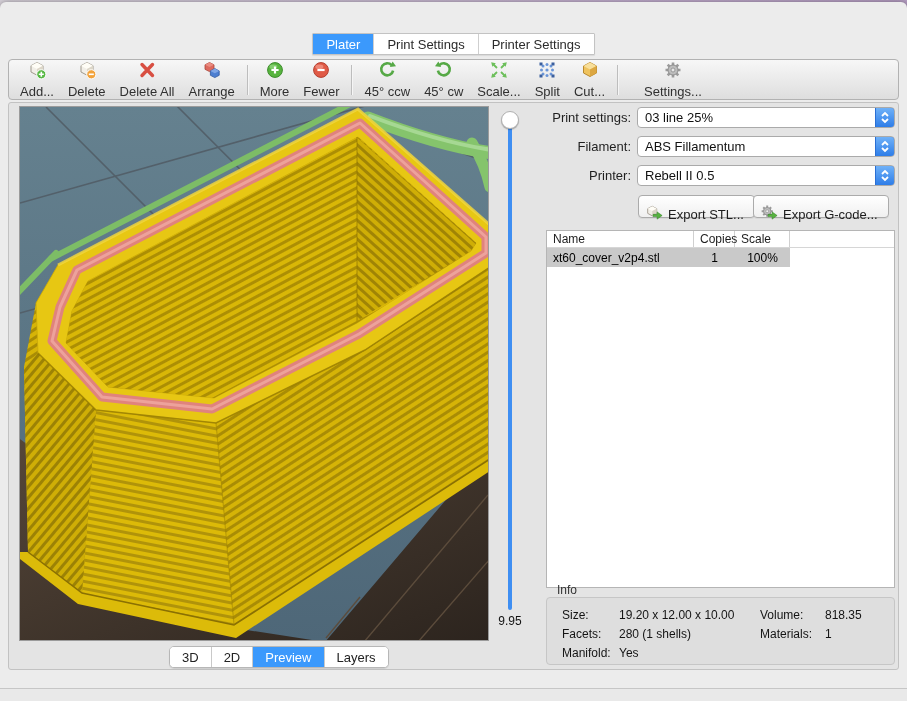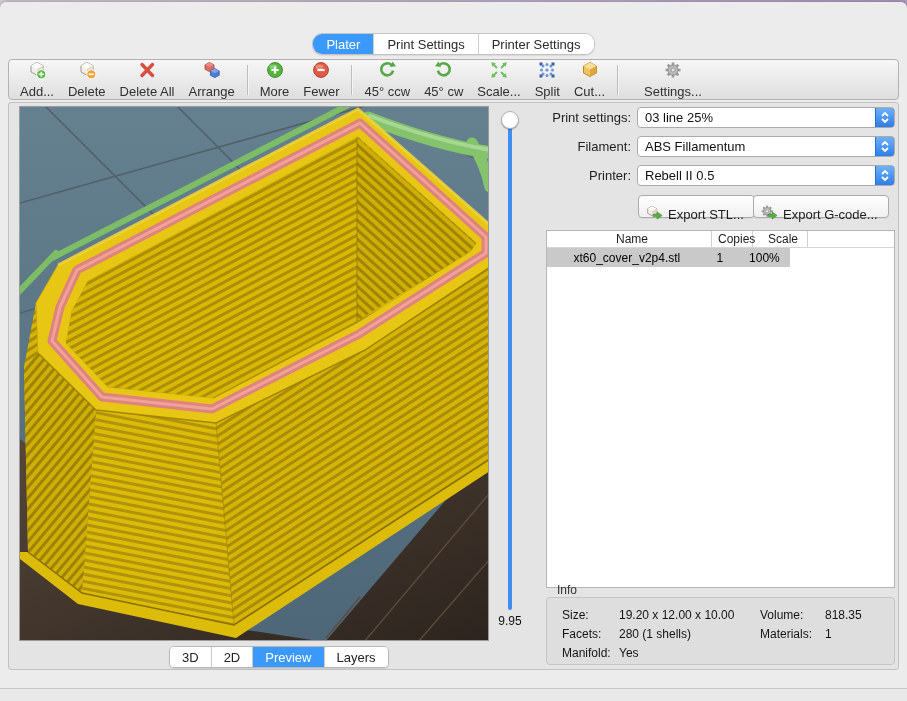--- a/index.html
+++ b/index.html
@@ -24,21 +24,21 @@
   #tl-close { left:9px;  background:#fc5753; border:1px solid #df3e38; }
   #tl-min   { left:29px; background:#fdbc40; border:1px solid #de9b27; }
   #tl-max   { left:49px; background:#33c748; border:1px solid #1da32f; }
   #win-title {
     position:absolute; left:0; right:0; top:5px; text-align:center;
     font-size:13px; color:#414141;
   }
   
   #tabbar { position:absolute; top:31px; left:0; width:100%; display:flex; justify-content:center; }
   #tabgroup {
-    display:flex; border:1px solid #c3c3c3; border-radius:10px; overflow:hidden;
+    display:flex; border:1px solid #c3c3c3; border-radius:1px; overflow:hidden;
     background:#fff; height:22px; box-shadow:0 1px 1px rgba(0,0,0,.08);
   }
   .tab {
     font-size:13px; color:#2b2b2b; padding:3px 13px 0 13px; height:22px;
     border-right:1px solid #cfcfcf; background:#fff; cursor:default;
   }
   .tab:last-child { border-right:none; }
   .tab.sel { background:#3b99fc; color:#fff; }
   
   #toolbar {
@@ -106,21 +106,21 @@
     font-size:13px; color:#1c1c1c; padding:16px 10px 0 6px; box-shadow:0 1px 0 rgba(0,0,0,.05);
   }
   .btn svg { width:18px; height:18px; margin-right:5px; }
   
   #objtable {
     position:absolute; left:537px; top:127px; width:349px; height:358px;
     background:#fff; border:1px solid #b5b5b5; font-size:12px;
   }
   #objhead { display:flex; height:17px; border-bottom:1px solid #d6d6d6; color:#1d1d1d; }
   #objhead .hc { padding:1px 0 0 6px; border-right:1px solid #d0d0d0; }
-  .col-name { width:165px;text-align:center; } .col-copies { width:41px; text-align:center; } .col-scale { width:55px; text-align:center; }
+  .col-name { width:147px; } .col-copies { width:41px; text-align:center; } .col-scale { width:55px; text-align:left; }
   .col-rest { flex:1; border-right:none !important; }
   #objrow { display:flex; height:19px; background:#c9c9c9; width:243px; color:#000; }
   #objrow .rc { padding:3px 0 8px 6px; }
   #objrow .rc.col-copies, #objrow .rc.col-scale { padding-left:0; text-align:center; }
   
   #info-title { position:absolute; left:548px; top:480px; font-size:12px; color:#333; }
   #infobox {
     position:absolute; left:537px; top:494px; width:349px; height:68px;
     background:#dedede; border:1px solid #c6c6c6; border-radius:4px;
   }

